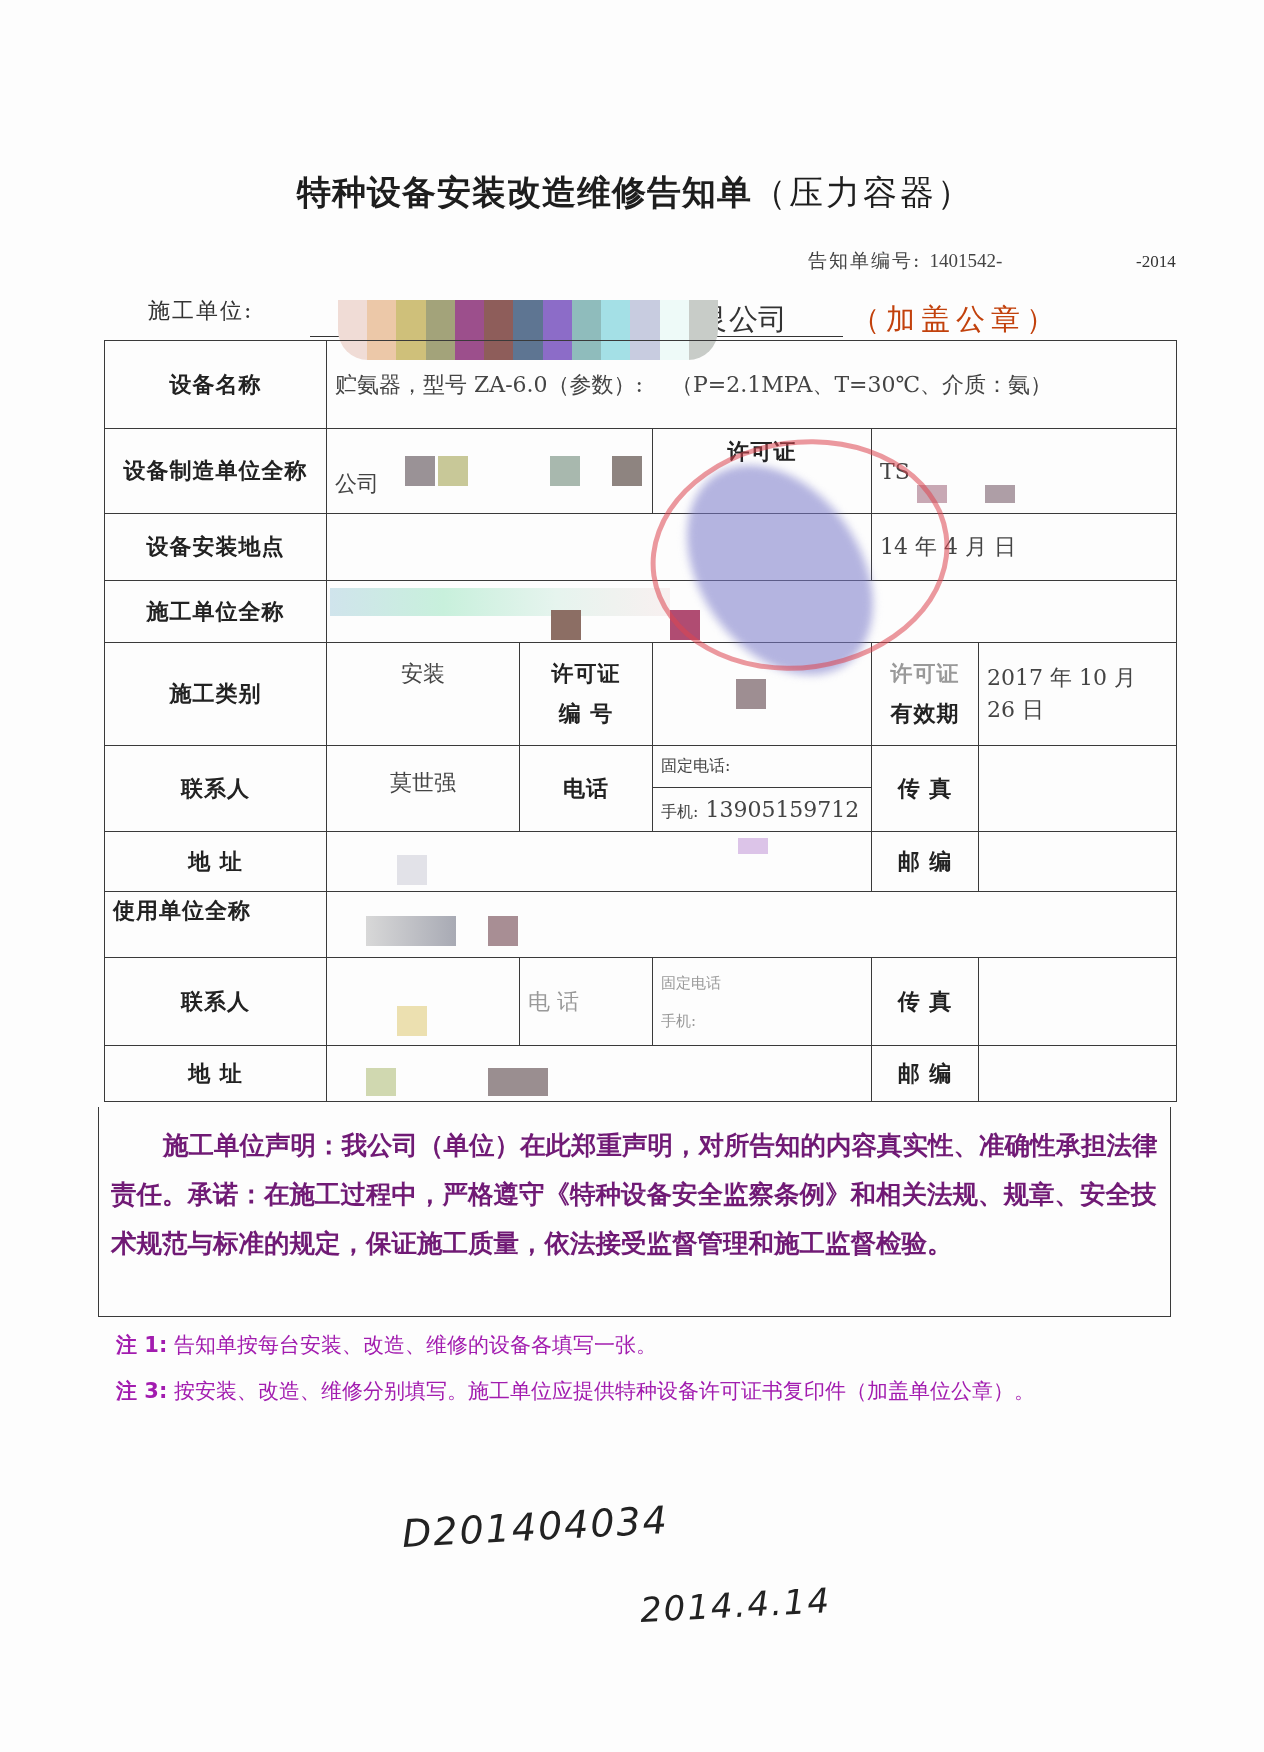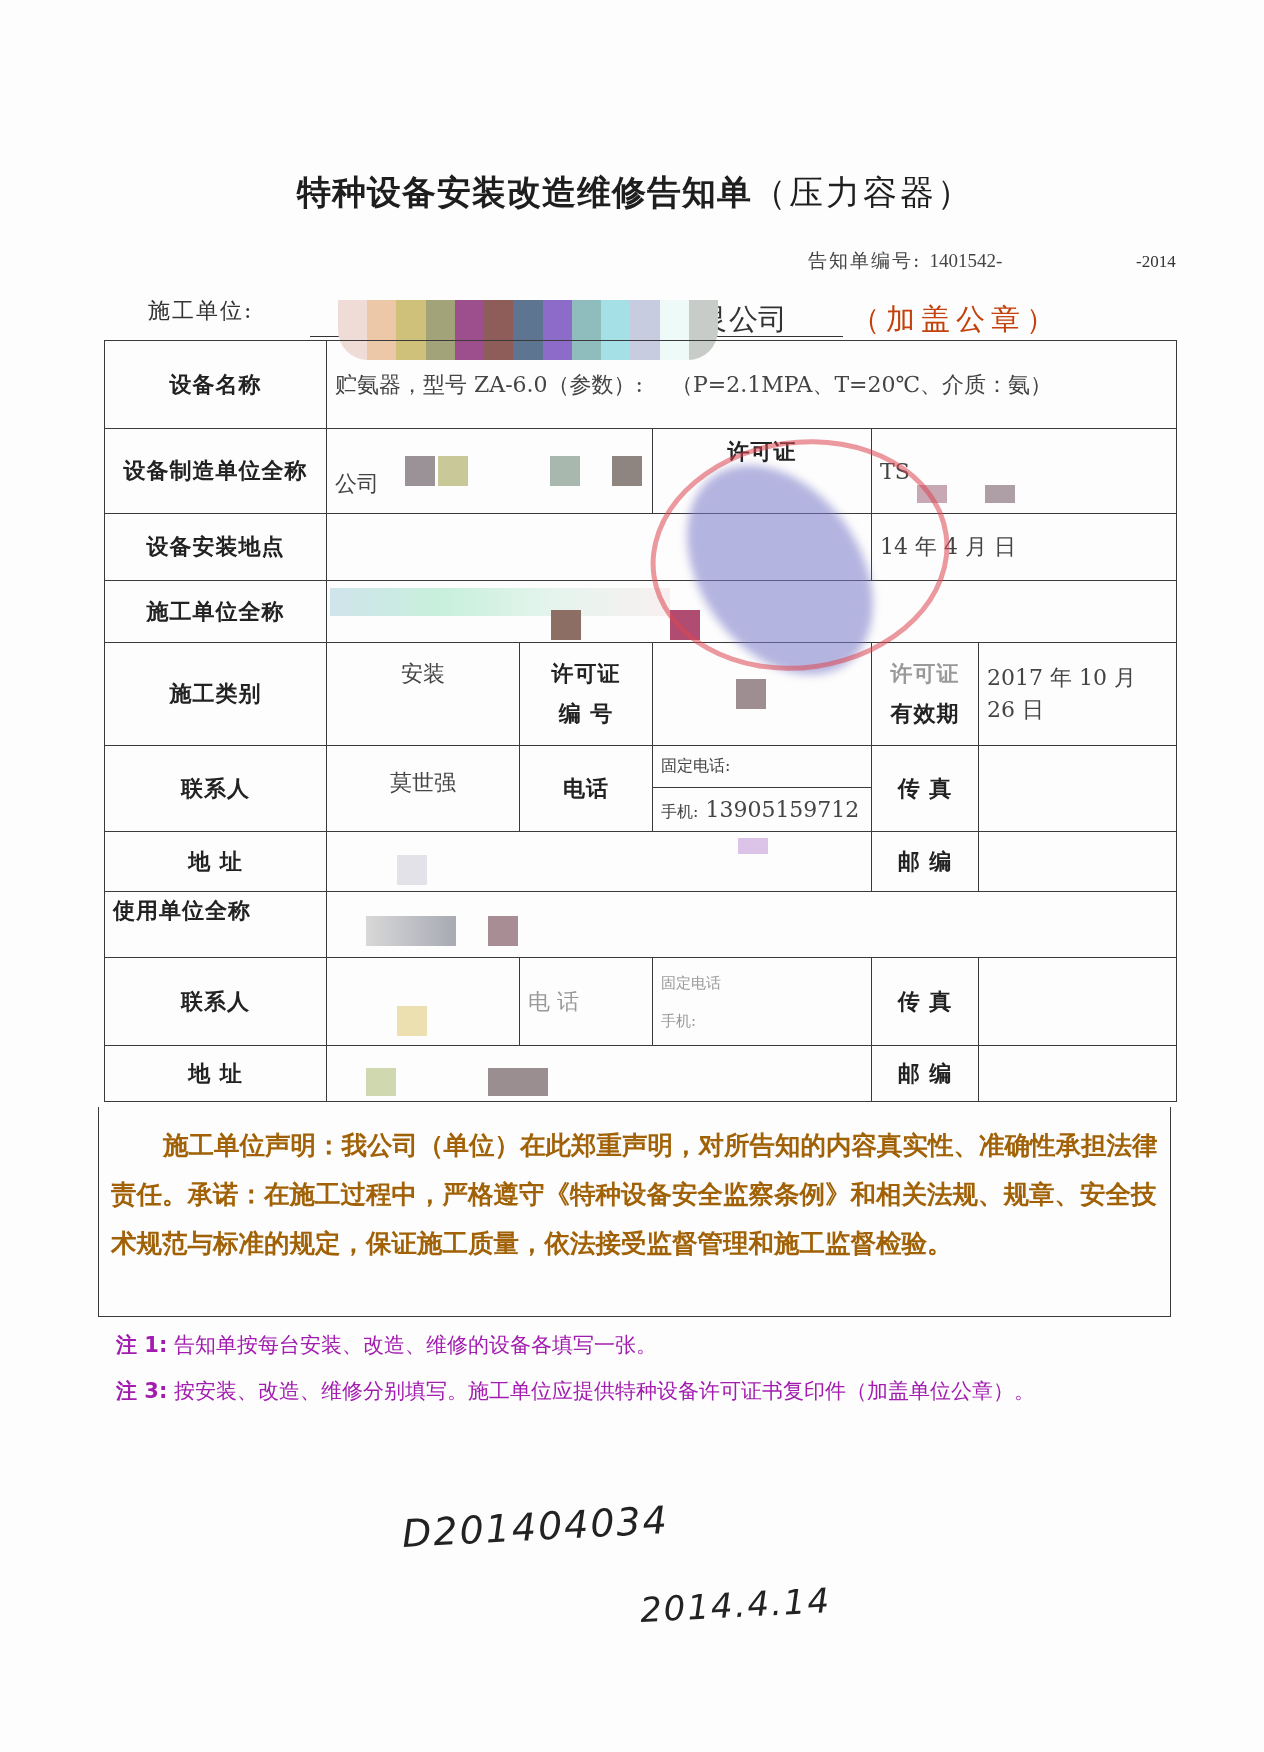--- a/index.html
+++ b/index.html
@@ -16,21 +16,21 @@
   .unit-row { left:148px; top:296px; font-size:22px; color:#333; white-space:nowrap; letter-spacing:2px; }
   .unit-line { left:310px; top:336px; width:533px; border-bottom:1.5px solid #333; }
   .unit-tail { left:700px; top:300px; font-size:29px; color:#333; }
   .unit-seal { left:851px; top:300px; font-size:29px; color:#c2410c; letter-spacing:6px; white-space:nowrap; }
   .redact { position:absolute; }
   table.form { position:absolute; left:104px; top:340px; width:1072px; border-collapse:collapse; table-layout:fixed; }
   table.form td { border:1.5px solid #3a3a3a; font-size:22px; padding:0 8px; vertical-align:middle; }
   .lbl { text-align:center; font-weight:bold; font-family:"DejaVu Sans",sans-serif; color:#222; letter-spacing:1px; }
   .val { font-size:20px; color:#444; }
   .light { color:#999; }
-  .declare { position:absolute; left:98px; top:1107px; width:1073px; height:210px; border:1.5px solid #3a3a3a; border-top:none; box-sizing:border-box; padding:14px 10px 0 12px; font-family:"DejaVu Sans",sans-serif; font-weight:bold; font-size:25.5px; line-height:49px; color:#a16207; text-indent:52px; }
+  .declare { position:absolute; left:98px; top:1107px; width:1073px; height:210px; border:1.5px solid #3a3a3a; border-top:none; box-sizing:border-box; padding:14px 10px 0 12px; font-family:"DejaVu Sans",sans-serif; font-weight:bold; font-size:25.5px; line-height:49px; color:#701a75; text-indent:52px; }
   .notes { position:absolute; left:116px; top:1322px; font-size:21px; color:#a21caf; line-height:46px; white-space:nowrap; }
   .notes b { font-family:"DejaVu Sans",sans-serif; }
   .hand { position:absolute; font-family:"DejaVu Sans",sans-serif; font-style:italic; color:#222; font-size:38px; letter-spacing:2px; transform:rotate(-3deg); }
   .stamp { position:absolute; left:650px; top:440px; width:290px; height:220px; border-radius:50%; border:5px solid rgba(220,70,80,0.55); transform:rotate(-8deg); }
   .stamp-blot { position:absolute; left:700px; top:455px; width:160px; height:230px; border-radius:50%; background:rgba(120,120,200,0.55); transform:rotate(-35deg); filter:blur(4px); }
 </style>
 </head>
 <body>
 
 <div class="abs title">
@@ -71,21 +71,21 @@
       <col style="width:133px">
       <col style="width:219px">
       <col style="width:107px">
       <col style="width:198px">
   </colgroup>
   <tbody>
       <tr style="height:88px">
     <td class="lbl">设备名称</td>
     <td colspan="5" class="val">
       <span>贮氨器，型号 ZA-6.0（参数）:</span>
-      &nbsp;&nbsp;&nbsp;<span>（P=2.1MPA、T=20℃、介质：氨）</span>
+      &nbsp;&nbsp;&nbsp;<span>（P=2.1MPA、T=30℃、介质：氨）</span>
     </td>
   </tr>
   <tr style="height:85px">
     <td class="lbl">设备制造单位全称</td>
     <td colspan="2" class="val"><br><span>公司</span></td>
     <td class="lbl" style="vertical-align:top;padding-top:8px">许可证</td>
     <td colspan="2" class="val">TS</td>
   </tr>
   <tr style="height:67px">
     <td class="lbl">设备安装地点</td>

